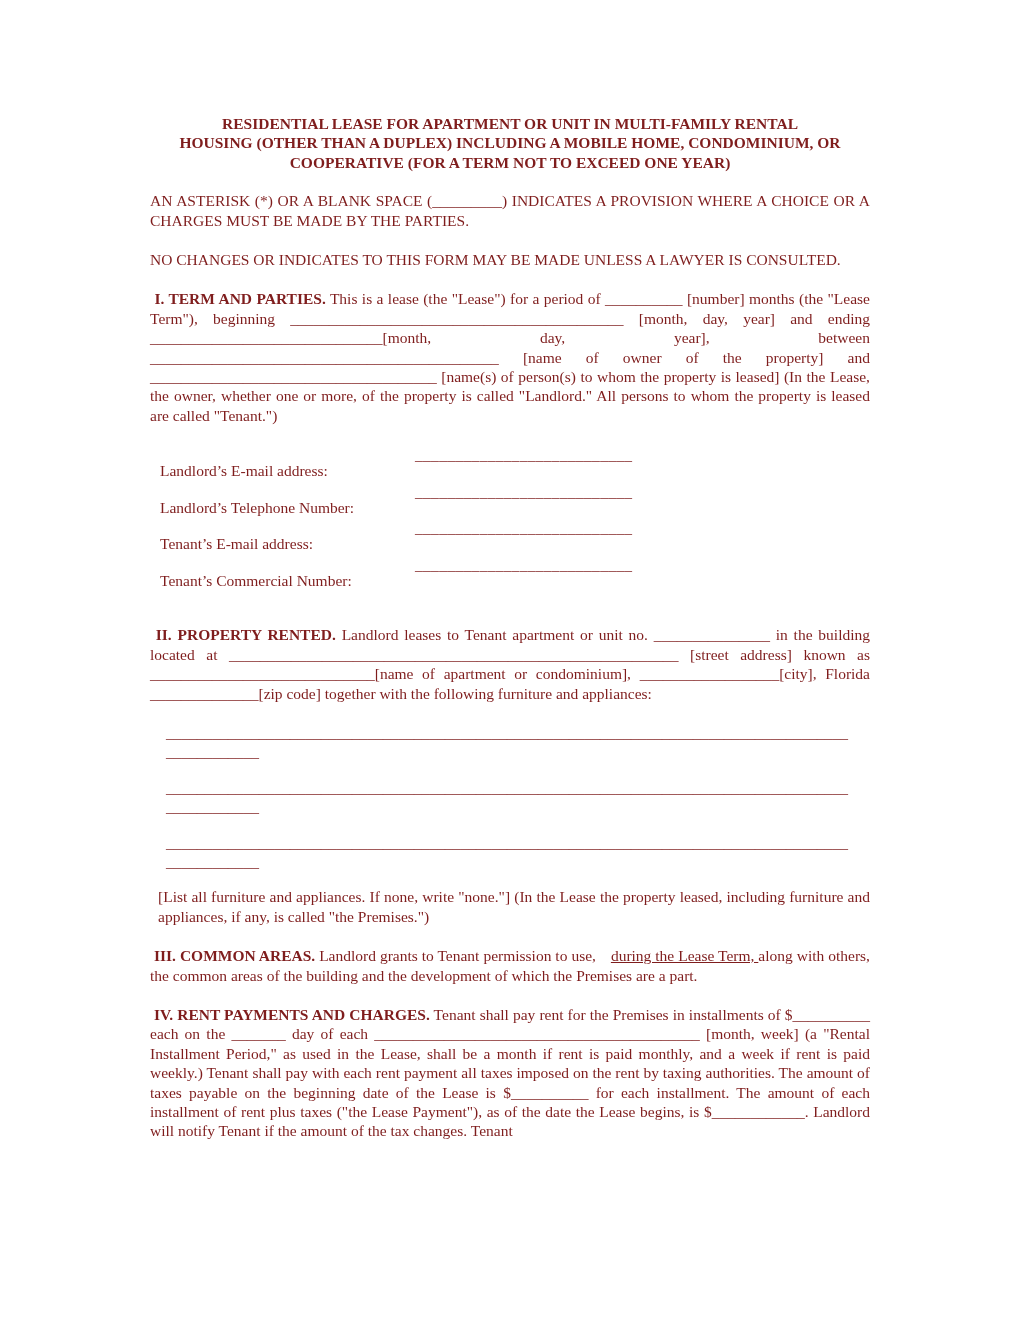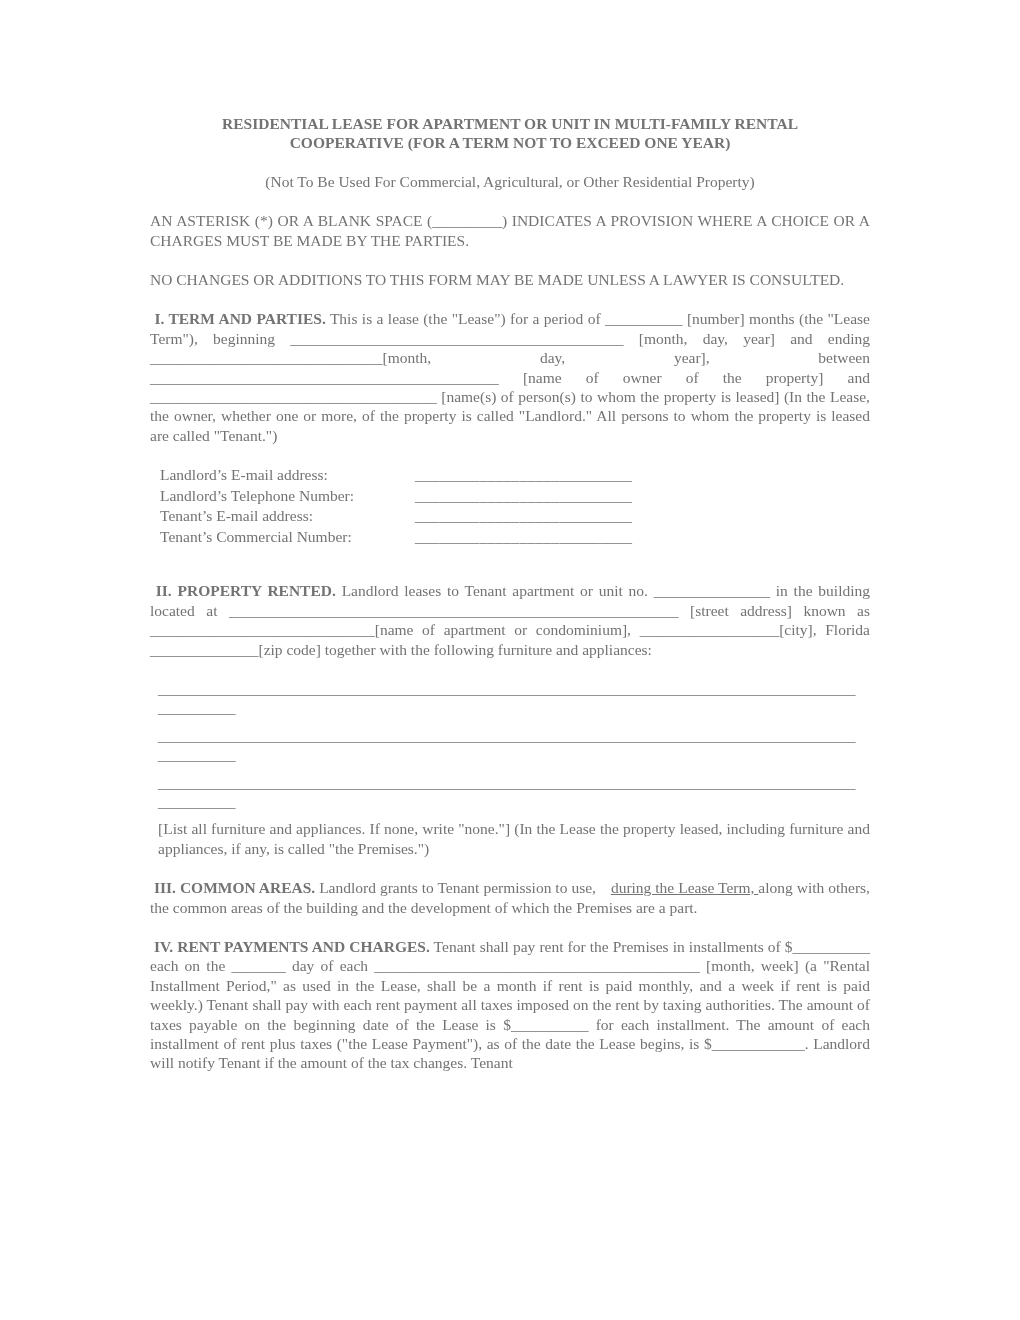--- a/index.html
+++ b/index.html
@@ -5,21 +5,21 @@
   html, body {
     margin: 0;
     padding: 0;
     background: #ffffff;
   }
   .page {
     position: relative;
     width: 1020px;
     height: 1320px;
     background: #ffffff;
-    color: #737373;
+    color: #7f1d1d;
     font-family: "Liberation Serif", "DejaVu Serif", serif;
     font-size: 15.5px;
     line-height: 19.4px;
     box-sizing: border-box;
     padding: 114px 150px 0 150px;
     overflow: hidden;
   }
   .title {
     font-weight: bold;
     text-align: center;
@@ -41,51 +41,52 @@
     margin: 0 0 34px 0;
     padding-left: 10px;
   }
   .contact-row {
     display: flex;
     line-height: 20.5px;
   }
   .contact-label {
     width: 255px;
     flex: 0 0 255px;
+    margin-top: 16px;
   }
   .contact-blank {
     letter-spacing: 0.3px;
     white-space: nowrap;
   }
   .fill-line {
     text-align: left;
     word-break: break-all;
-    margin: 8px;
+    margin: 16px;
   }
   .note-para {
     text-align: justify;
     margin: 0 0 20px 8px;
   }
 </style>
 </head>
 <body>
 
 <div class="page">
 
   <div class="title">
     <div>RESIDENTIAL LEASE FOR APARTMENT OR UNIT IN MULTI-FAMILY RENTAL</div>
+    <div>HOUSING (OTHER THAN A DUPLEX) INCLUDING A MOBILE HOME, CONDOMINIUM, OR</div>
     <div>COOPERATIVE (FOR A TERM NOT TO EXCEED ONE YEAR)</div>
   </div>
 
-  <div class="subtitle">(Not To Be Used For Commercial, Agricultural, or Other Residential Property)</div>
 
 
   <p class="para">AN ASTERISK (*) OR A BLANK SPACE (_________) INDICATES A PROVISION WHERE A CHOICE OR A CHARGES MUST BE MADE BY THE PARTIES.</p>
 
-  <p class="para">NO CHANGES OR ADDITIONS TO THIS FORM MAY BE MADE UNLESS A LAWYER IS CONSULTED.</p>
+  <p class="para">NO CHANGES OR INDICATES TO THIS FORM MAY BE MADE UNLESS A LAWYER IS CONSULTED.</p>
 
   <p class="para para-tight"><span class="b">&nbsp;I. TERM AND PARTIES.</span><span> This is a lease (the "Lease") for a period of __________ [number] months (the "Lease Term"), beginning ___________________________________________ [month, day, year] and ending ______________________________[month, day, year], between _____________________________________________ [name of owner of the property] and _____________________________________ [name(s) of person(s) to whom the property is leased] (In the Lease, the owner, whether one or more, of the property is called "Landlord." All persons to whom the property is leased are called "Tenant.")</span></p>
 
   <div class="contact-block">
     <div class="contact-row">
       <span class="contact-label">Landlord’s E-mail address:</span>
       <span class="contact-blank">___________________________</span>
     </div>
     <div class="contact-row">
       <span class="contact-label">Landlord’s Telephone Number:</span>

